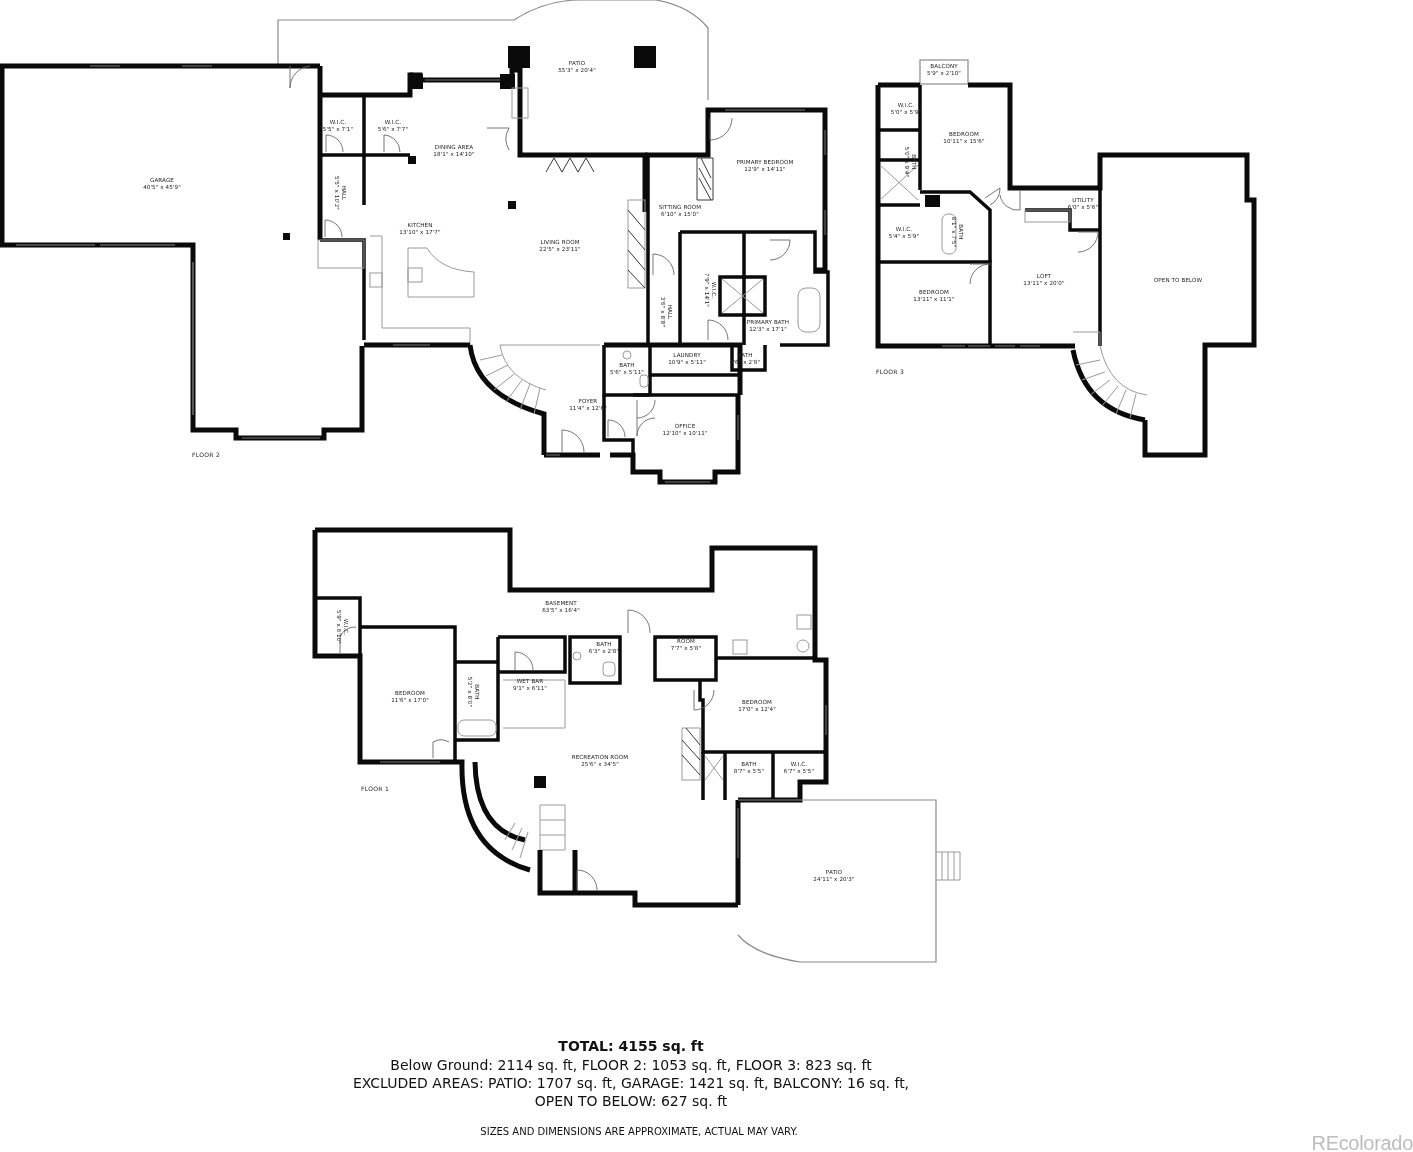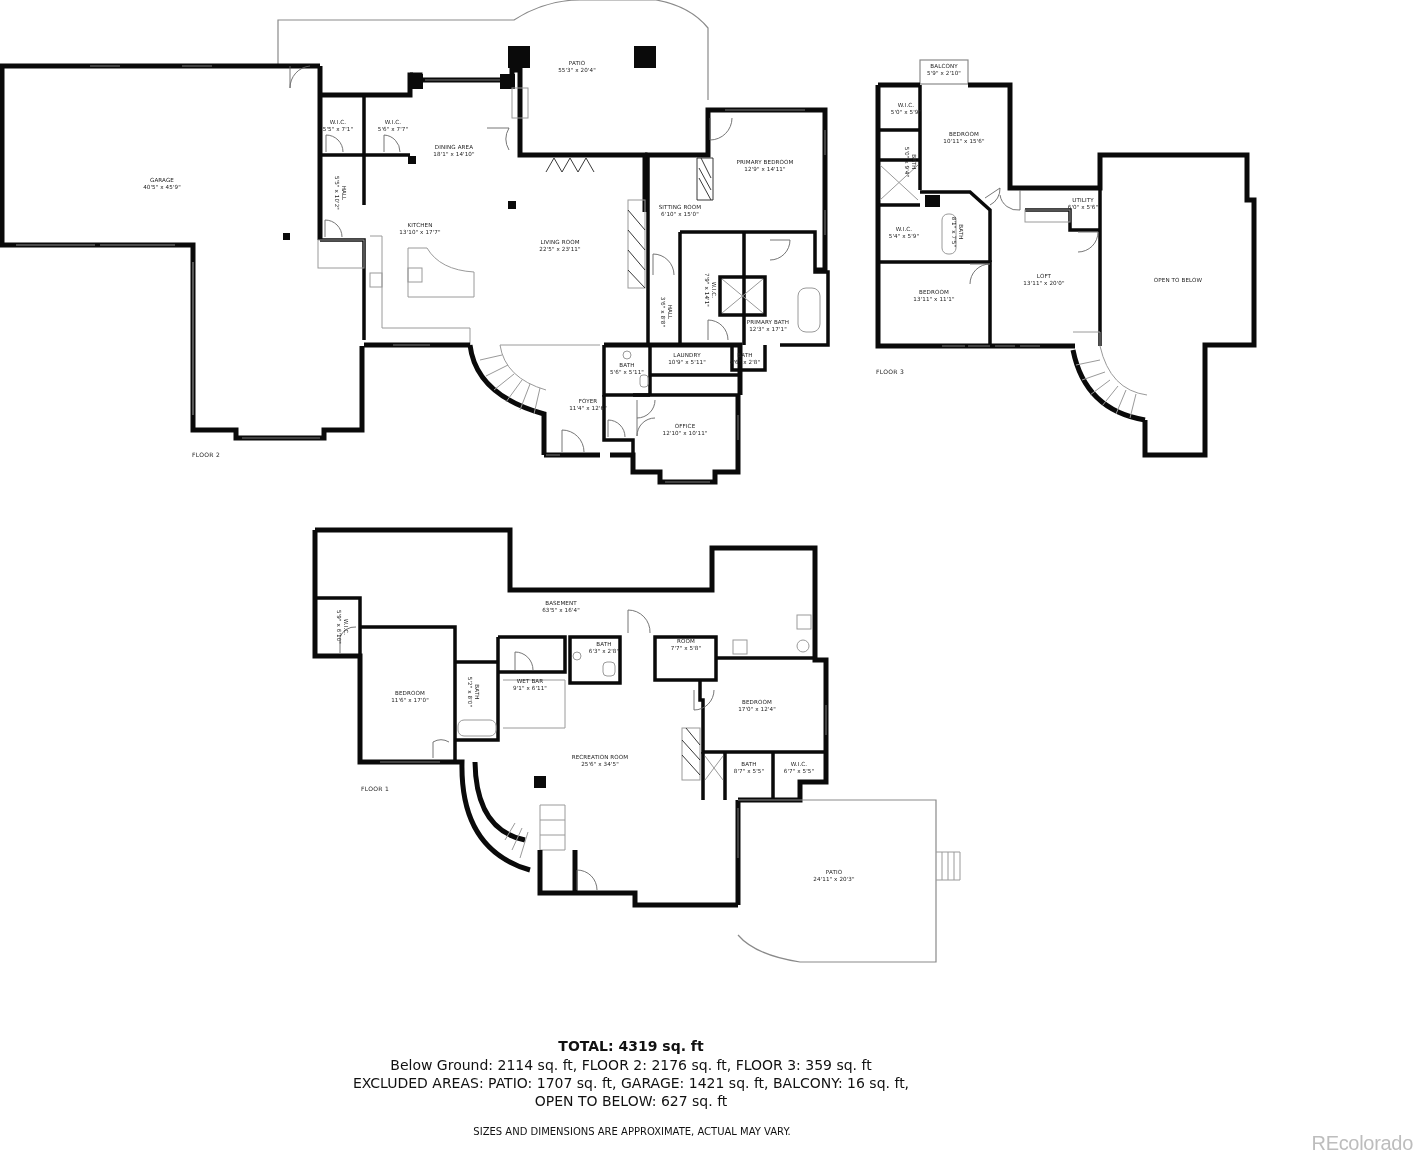--- a/index.html
+++ b/index.html
@@ -17,21 +17,21 @@
   .room-label { position: absolute; font-family: "DejaVu Sans", sans-serif; font-size: 5.6px;
                 line-height: 7px; text-align: center; color: #222; white-space: nowrap;
                 transform: translate(-50%, -50%); letter-spacing: 0.1px; }
   .room-label .name { display: block; }
   .room-label .dim { display: block; }
   .room-label.rot { transform: translate(-50%, -50%) rotate(90deg); }
   .floor-label { position: absolute; font-size: 6px; color: #222; letter-spacing: 0.3px; }
   .sum-total { position: absolute; left: 0; width: 1262px; top: 1038px; text-align: center;
                font-weight: bold; font-size: 14px; }
   .sum-line { position: absolute; left: 0; width: 1262px; text-align: center; font-size: 14px; }
-  .disclaimer { position: absolute; left: 1px; width: 1262px; top: 1126px; text-align: center; font-size: 10px; }
+  .disclaimer { position: absolute; left: 8px; width: 1262px; top: 1126px; text-align: center; font-size: 10px; }
   .watermark { position: absolute; right: 0; top: 1132px; font-size: 20px; color: #bdbdbd;
                font-family: "Liberation Sans", sans-serif; letter-spacing: -0.3px; }
 </style>
 </head>
 <body>
 
 <svg class="plan" viewBox="0 0 1413 1152" xmlns="http://www.w3.org/2000/svg">
 
   <g>
 
@@ -343,18 +343,18 @@
 <div class="room-label" style="left:799px;top:768px">
     <span class="name">W.I.C.</span>
     <span class="dim">6'7" x 5'5"</span>
   </div>
 <div class="room-label" style="left:834px;top:876px">
     <span class="name">PATIO</span>
     <span class="dim">24'11" x 20'3"</span>
   </div>
 <div class="floor-label" style="left:361px;top:785px">FLOOR 1</div>
 
-<div class="sum-total">TOTAL: 4319 sq. ft</div>
-<div class="sum-line" style="top:1057px">Below Ground: 2114 sq. ft, FLOOR 2: 2176 sq. ft, FLOOR 3: 359 sq. ft</div>
+<div class="sum-total">TOTAL: 4155 sq. ft</div>
+<div class="sum-line" style="top:1057px">Below Ground: 2114 sq. ft, FLOOR 2: 1053 sq. ft, FLOOR 3: 823 sq. ft</div>
 <div class="sum-line" style="top:1075px">EXCLUDED AREAS: PATIO: 1707 sq. ft, GARAGE: 1421 sq. ft, BALCONY: 16 sq. ft,</div>
 <div class="sum-line" style="top:1093px">OPEN TO BELOW: 627 sq. ft</div>
 <div class="disclaimer">SIZES AND DIMENSIONS ARE APPROXIMATE, ACTUAL MAY VARY.</div>
 <div class="watermark">REcolorado</div>
 
 </body></html>

